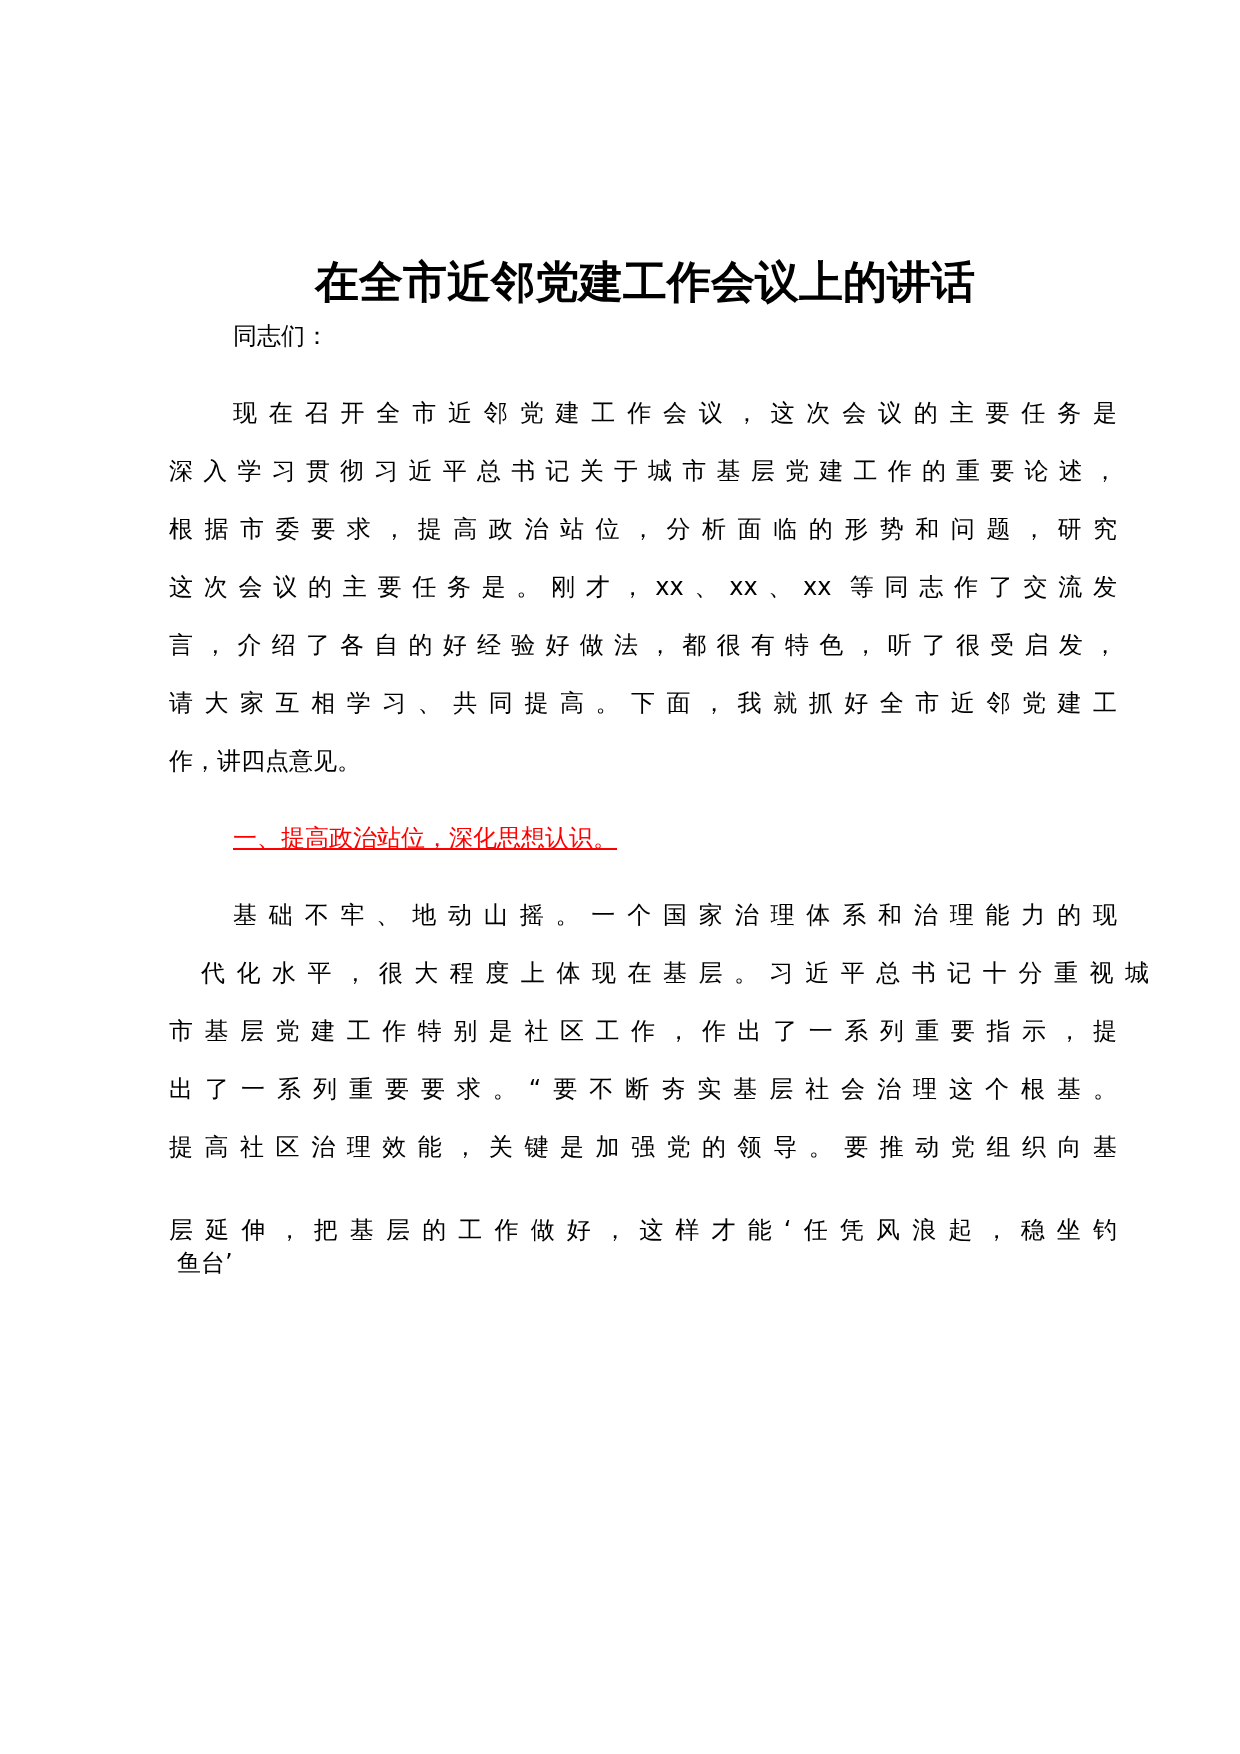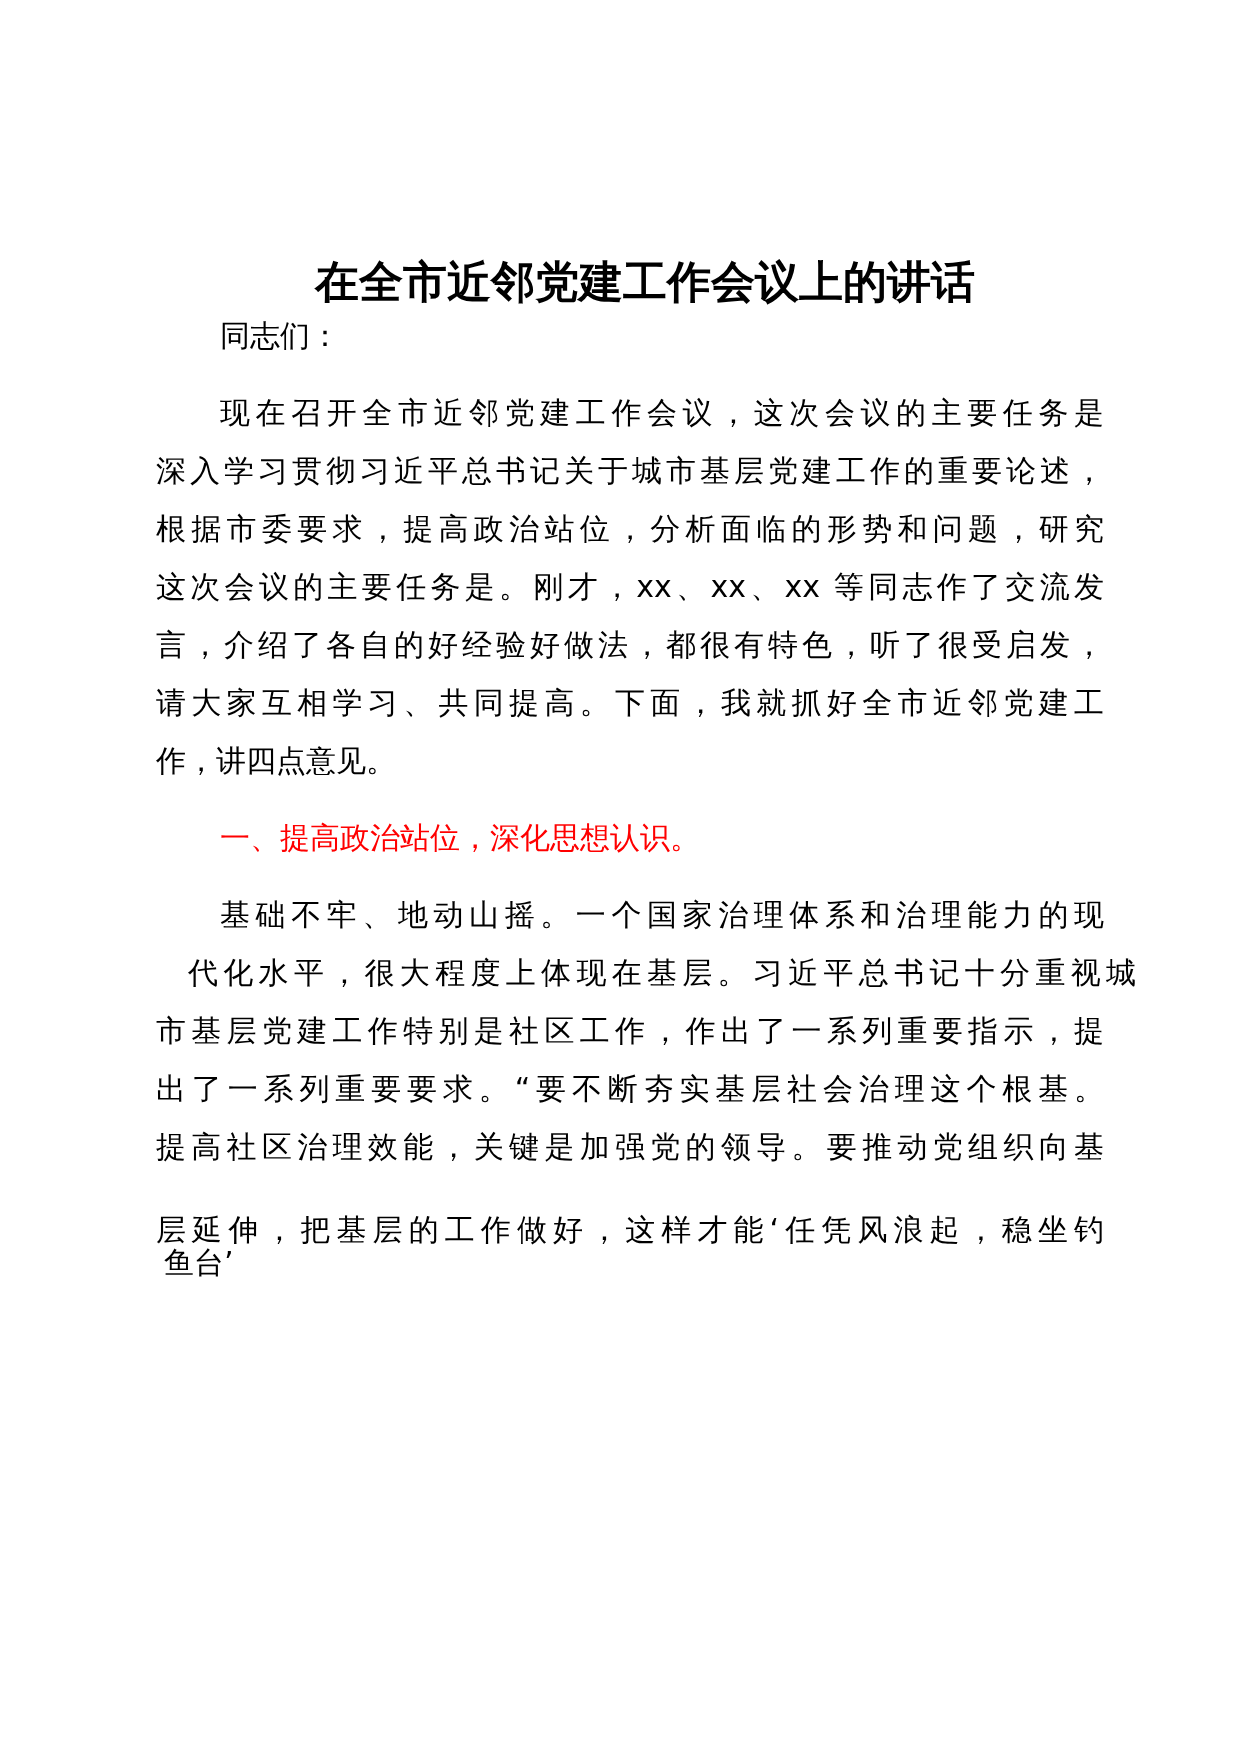--- a/index.html
+++ b/index.html
@@ -28,23 +28,23 @@
       width: 948px;
       text-align: center;
       font-size: 44px;
       font-weight: bold;
       line-height: 60px;
       letter-spacing: 0px;
       margin: 4px;
     }
     .line {
       position: absolute;
-      left: 4px;
+      left: 17px;
       width: 948px;
-      font-size: 30px;
+      font-size: 24px;
       line-height: 40px;
       white-space: nowrap;
       text-align: justify;
       text-align-last: justify;
     }
     .line.last {
       text-align-last: left;
     }
     .indent {
       padding-left: 64px;
@@ -67,21 +67,21 @@
   <div>
     <div class="line indent" style="top:393px;">现在召开全市近邻党建工作会议，这次会议的主要任务是</div>
     <div class="line" style="top:451px;">深入学习贯彻习近平总书记关于城市基层党建工作的重要论述，</div>
     <div class="line" style="top:509px;">根据市委要求，提高政治站位，分析面临的形势和问题，研究</div>
     <div class="line" style="top:567px;">这次会议的主要任务是。刚才，xx、xx、xx 等同志作了交流发</div>
     <div class="line" style="top:625px;">言，介绍了各自的好经验好做法，都很有特色，听了很受启发，</div>
     <div class="line" style="top:683px;">请大家互相学习、共同提高。下面，我就抓好全市近邻党建工</div>
     <div class="line last" style="top:741px;">作，讲四点意见。</div>
   </div>
 
-  <div class="line indent heading-red" style="top:818px;">一、提高政治站位，深化思想认识。</div>
+  <div class="line indent heading-red" style="top:818px;text-decoration:underline;">一、提高政治站位，深化思想认识。</div>
 
   <div>
     <div class="line indent" style="top:895px;">基础不牢、地动山摇。一个国家治理体系和治理能力的现</div>
     <div class="line" style="top:953px;margin-left:32px;">代化水平，很大程度上体现在基层。习近平总书记十分重视城</div>
     <div class="line" style="top:1011px;">市基层党建工作特别是社区工作，作出了一系列重要指示，提</div>
     <div class="line" style="top:1069px;">出了一系列重要要求。“要不断夯实基层社会治理这个根基。</div>
     <div class="line" style="top:1127px;">提高社区治理效能，关键是加强党的领导。要推动党组织向基</div>
     <div class="line" style="top:1185px;margin-top:25px;">层延伸，把基层的工作做好，这样才能‘任凭风浪起，稳坐钓</div>
     <div class="line last" style="top:1243px;margin-left:8px;">鱼台’</div>
   </div>

